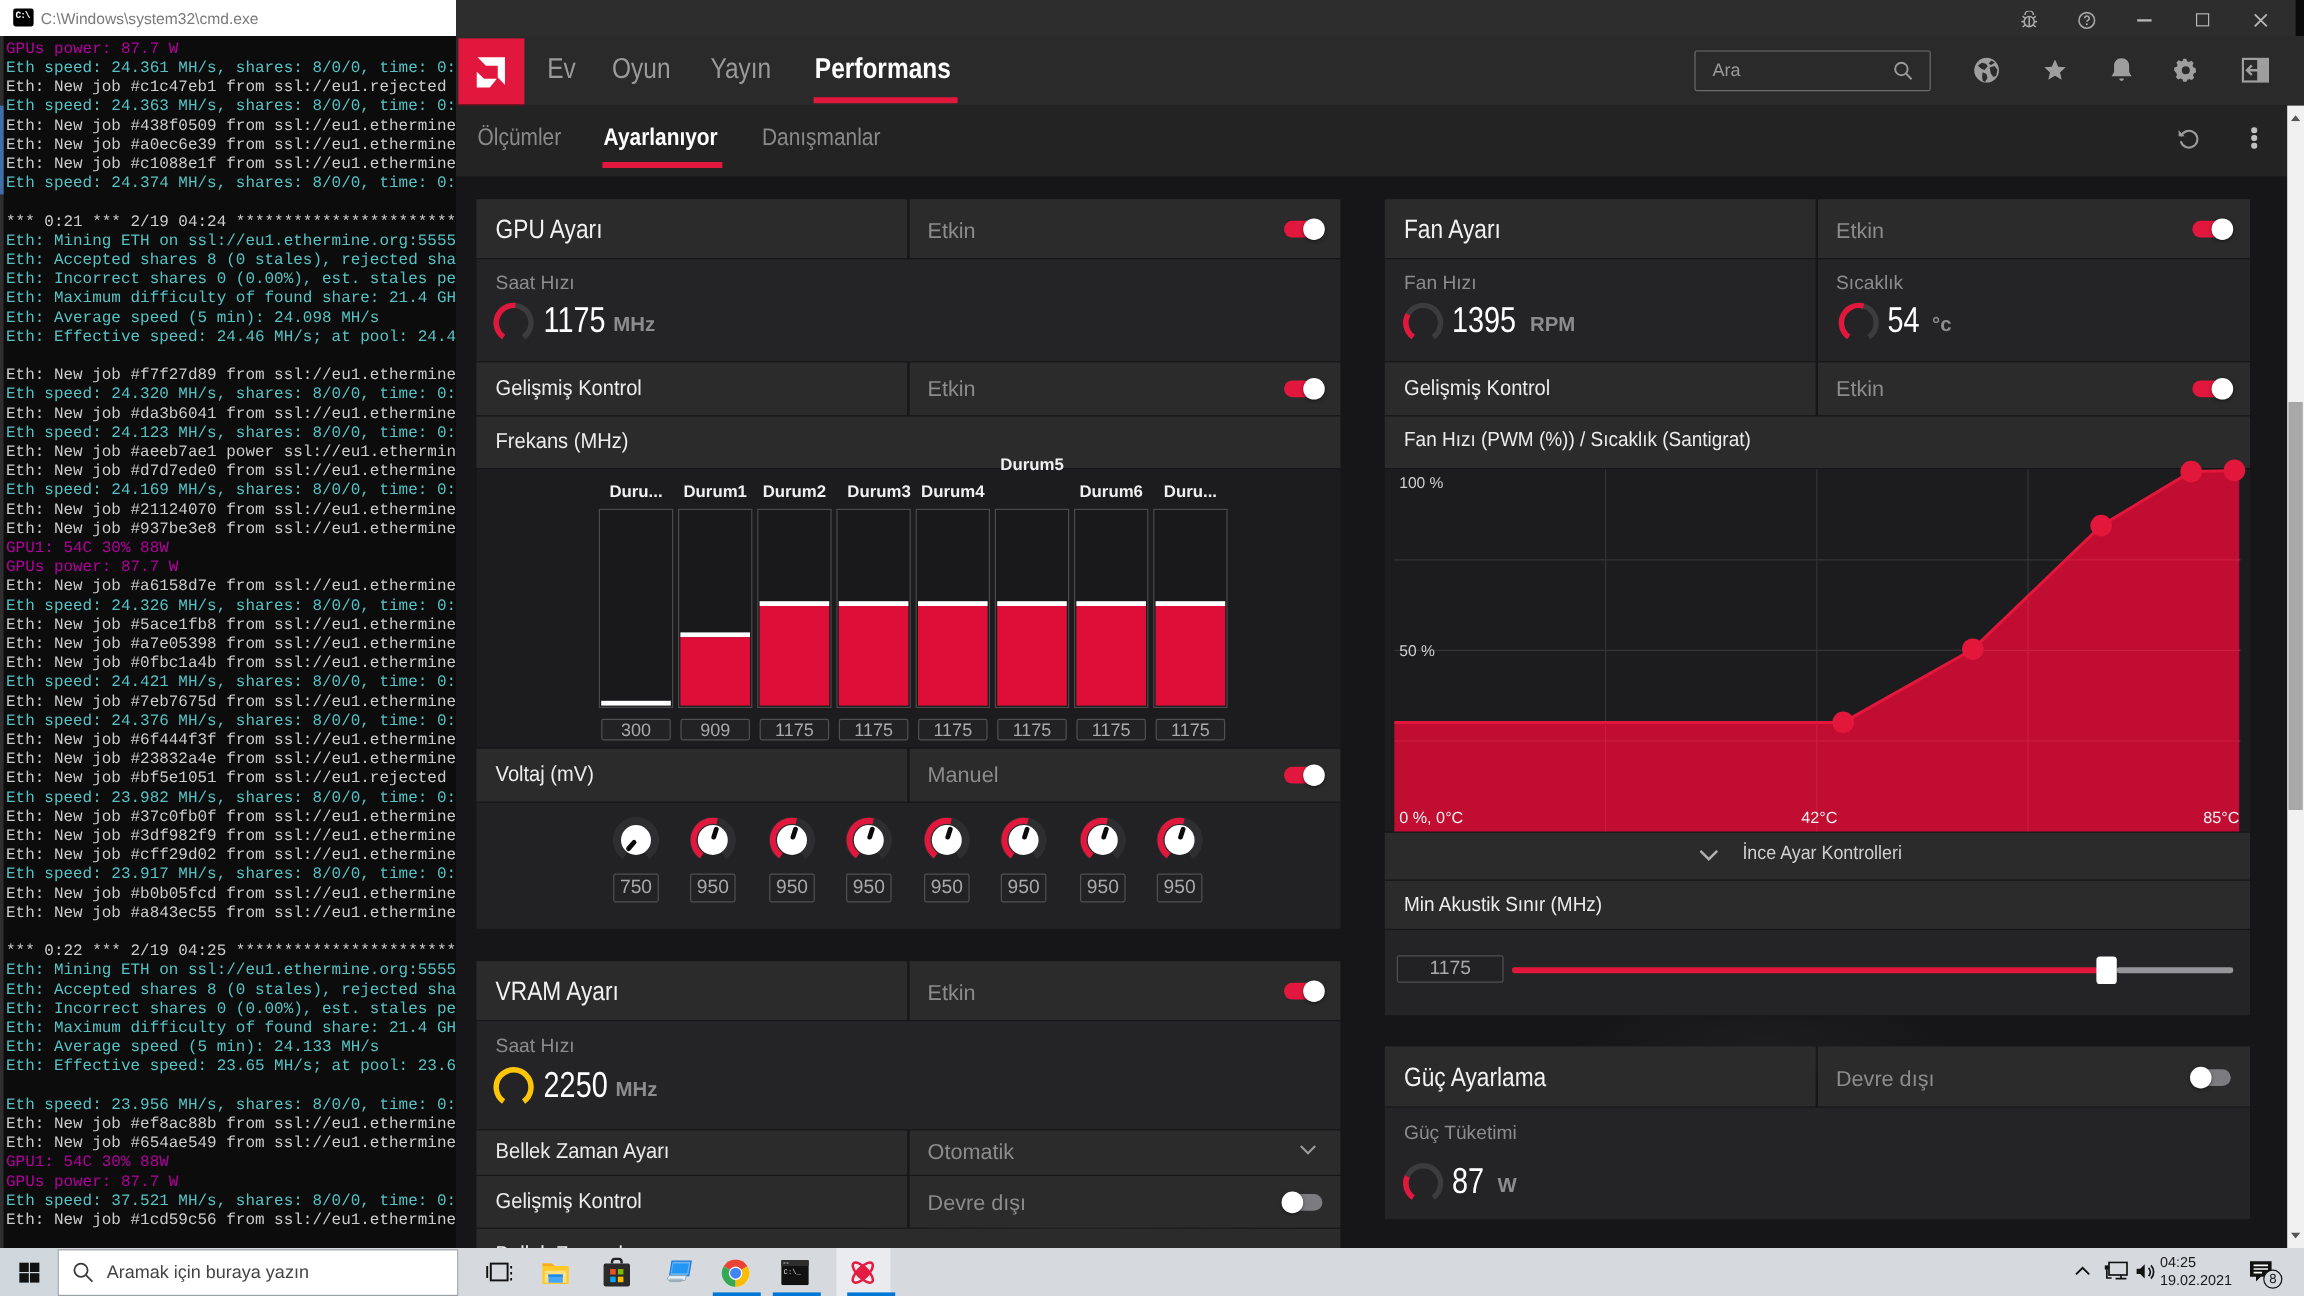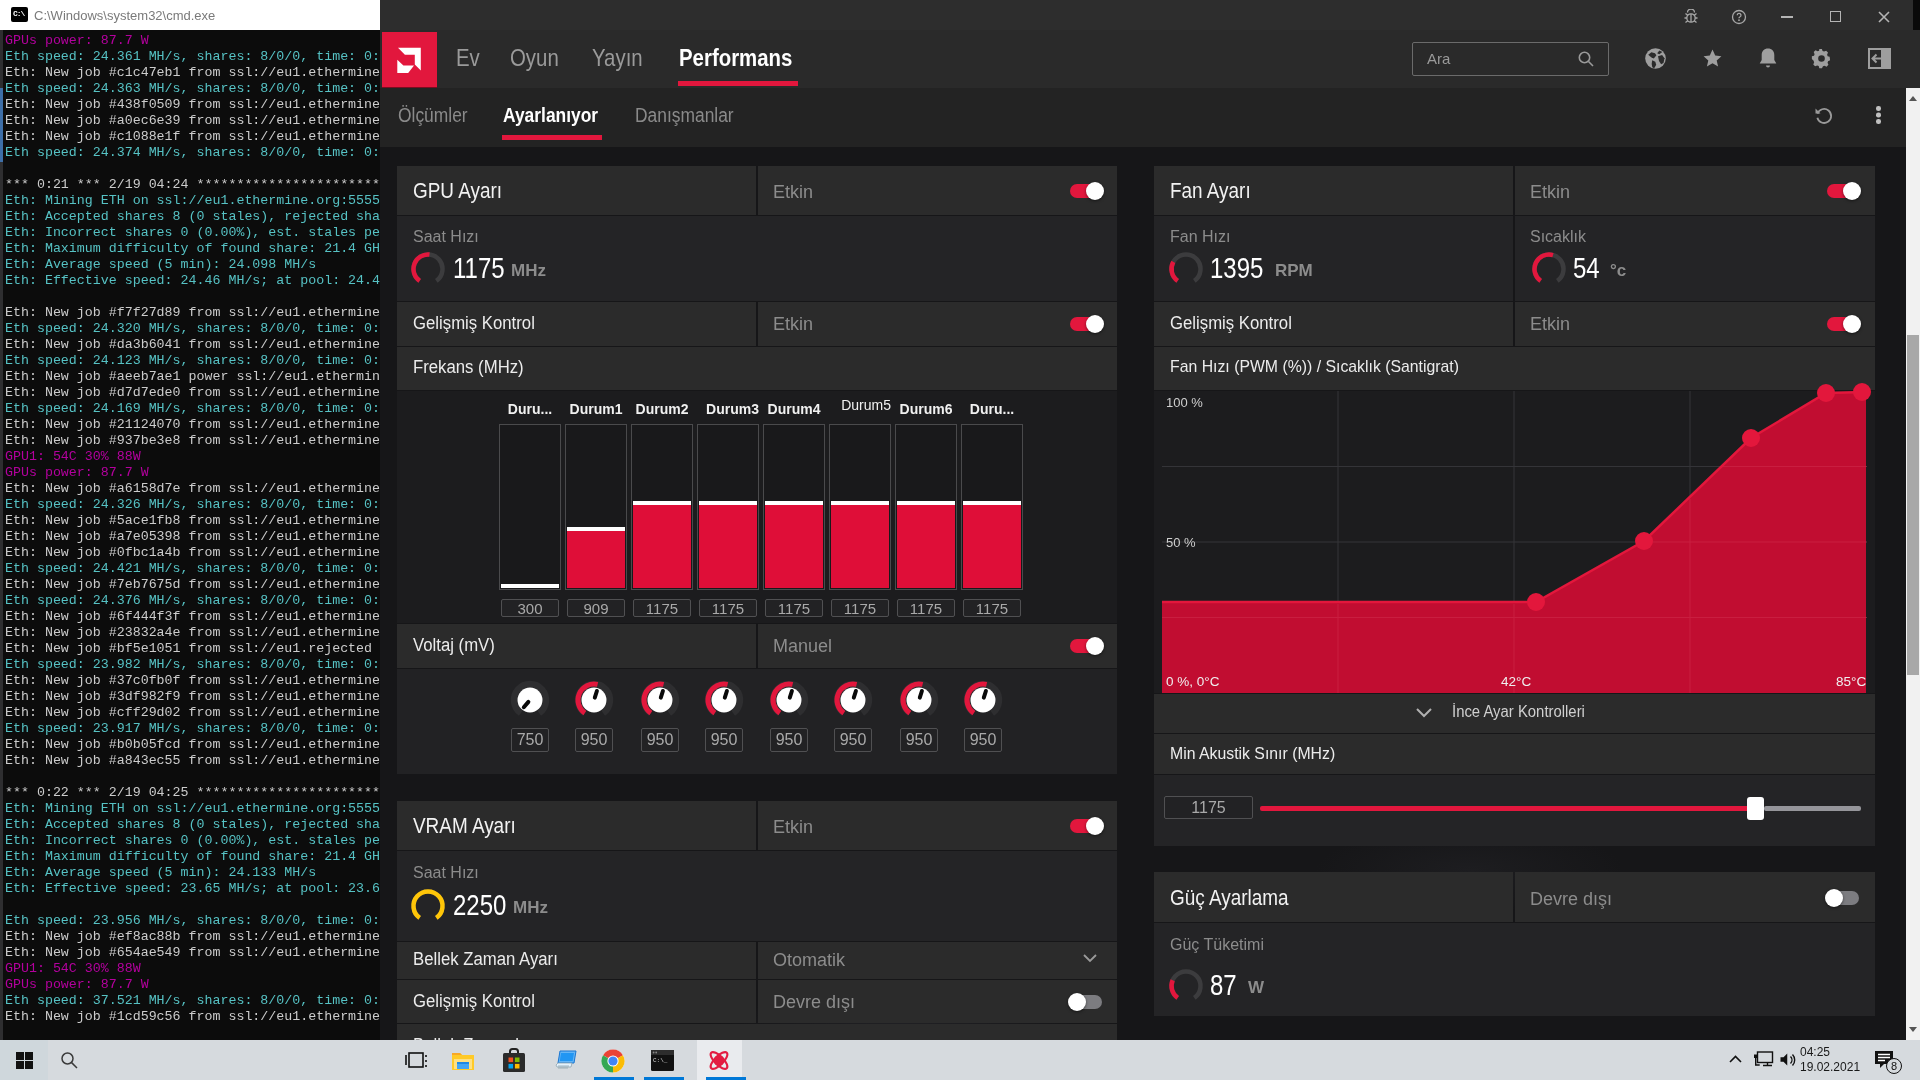--- a/index.html
+++ b/index.html
@@ -58,21 +58,21 @@
 <div id="screen">
 <div id="cmd" class="abs"></div>
 <div id="cmdbar" class="abs"></div>
 <div id="cmdicon" class="abs">
       <span>C:\</span>
     </div>
 <div id="cmdtitle" class="abs">C:\Windows\system32\cmd.exe</div>
 <div id="cons" class="abs">
 <div class="m">GPUs power: 87.7 W</div>
       <div class="c">Eth speed: 24.361 MH/s, shares: 8/0/0, time: 0:</div>
-      <div class="w">Eth: New job #c1c47eb1 from ssl://eu1.ethermine</div>
+      <div class="w">Eth: New job #c1c47eb1 from ssl://eu1.rejected</div>
       <div class="c">Eth speed: 24.363 MH/s, shares: 8/0/0, time: 0:</div>
       <div class="w">Eth: New job #438f0509 from ssl://eu1.ethermine</div>
       <div class="w">Eth: New job #a0ec6e39 from ssl://eu1.ethermine</div>
       <div class="w">Eth: New job #c1088e1f from ssl://eu1.ethermine</div>
       <div class="c">Eth speed: 24.374 MH/s, shares: 8/0/0, time: 0:</div>
       <div class="w"></div>
       <div class="w">*** 0:21 *** 2/19 04:24 ***************************</div>
       <div class="c">Eth: Mining ETH on ssl://eu1.ethermine.org:5555</div>
       <div class="c">Eth: Accepted shares 8 (0 stales), rejected sha</div>
       <div class="c">Eth: Incorrect shares 0 (0.00%), est. stales pe</div>
@@ -243,21 +243,21 @@
 <div class="abs" style="left:697px;top:401px;width:62px;text-align:right;color:#f0f0f0;font-size:14px;font-weight:700">Durum3</div>
 <div class="abs" style="left:697px;top:424px;width:62px;height:166px;border:1.5px solid #4a4a4c;background:#19191b"></div>
 <div class="abs" style="left:699px;top:501px;width:58px;height:4px;background:#fff"></div>
 <div class="abs" style="left:699px;top:505px;width:58px;height:83px;background:#df0e38"></div>
 <div class="vbox" style="left:699px;top:599px;width:58px;height:18px;line-height:17px">1175</div>
 <div class="abs" style="left:763px;top:401px;width:62px;text-align:center;color:#f0f0f0;font-size:14px;font-weight:700">Durum4</div>
 <div class="abs" style="left:763px;top:424px;width:62px;height:166px;border:1.5px solid #4a4a4c;background:#19191b"></div>
 <div class="abs" style="left:765px;top:501px;width:58px;height:4px;background:#fff"></div>
 <div class="abs" style="left:765px;top:505px;width:58px;height:83px;background:#df0e38"></div>
 <div class="vbox" style="left:765px;top:599px;width:58px;height:18px;line-height:17px">1175</div>
-<div class="abs" style="left:829px;top:397px;width:62px;text-align:right;color:#f0f0f0;font-size:14px;font-weight:400">Durum5</div>
+<div class="abs" style="left:829px;top:379px;width:62px;text-align:center;color:#f0f0f0;font-size:14px;font-weight:700">Durum5</div>
 <div class="abs" style="left:829px;top:424px;width:62px;height:166px;border:1.5px solid #4a4a4c;background:#19191b"></div>
 <div class="abs" style="left:831px;top:501px;width:58px;height:4px;background:#fff"></div>
 <div class="abs" style="left:831px;top:505px;width:58px;height:83px;background:#df0e38"></div>
 <div class="vbox" style="left:831px;top:599px;width:58px;height:18px;line-height:17px">1175</div>
 <div class="abs" style="left:895px;top:401px;width:62px;text-align:center;color:#f0f0f0;font-size:14px;font-weight:700">Durum6</div>
 <div class="abs" style="left:895px;top:424px;width:62px;height:166px;border:1.5px solid #4a4a4c;background:#19191b"></div>
 <div class="abs" style="left:897px;top:501px;width:58px;height:4px;background:#fff"></div>
 <div class="abs" style="left:897px;top:505px;width:58px;height:83px;background:#df0e38"></div>
 <div class="vbox" style="left:897px;top:599px;width:58px;height:18px;line-height:17px">1175</div>
 <div class="abs" style="left:961px;top:401px;width:62px;text-align:center;color:#f0f0f0;font-size:14px;font-weight:700">Duru...</div>
@@ -492,20 +492,23 @@
     </svg>
 <div class="abs" style="left:1907px;top:335px;width:12px;height:340px;background:#a8a8a8"></div>
 <div id="tbar" class="abs"></div>
 <div class="abs" style="left:0;top:1040px;width:48px;height:40px;background:#cfd7dc"></div>
 <svg class="abs" style="left:16px;top:1052px" width="17" height="17" viewBox="0 0 17 17">
       <rect x="0" y="0" width="8" height="8" fill="#111"></rect>
       <rect x="9" y="0" width="8" height="8" fill="#111"></rect>
       <rect x="0" y="9" width="8" height="8" fill="#111"></rect>
       <rect x="9" y="9" width="8" height="8" fill="#111"></rect>
     </svg>
+<div id="tsearch" class="abs">
+      <span>Aramak için buraya yazın</span>
+    </div>
 <svg class="abs" style="left:60px;top:1051px" width="18" height="18" viewBox="0 0 18 18" fill="none" stroke="#3a3a3a" stroke-width="1.5">
       <circle cx="7.5" cy="7.5" r="5.5"></circle>
       <path d="M11.6 11.6L17 17"></path>
     </svg>
 <svg class="abs" style="left:405px;top:1049px" width="22" height="22" viewBox="0 0 22 22" fill="none" stroke="#111" stroke-width="1.6">
       <rect x="4" y="4" width="14" height="14"></rect>
       <path d="M1 6v10M21 6v2M21 11v2M21 16v2"></path>
     </svg>
 <svg class="abs" style="left:451px;top:1050px" width="24" height="21" viewBox="0 0 24 21">
       <path d="M1 3h8l2 2h12v15H1z" fill="#ffca28"></path>

